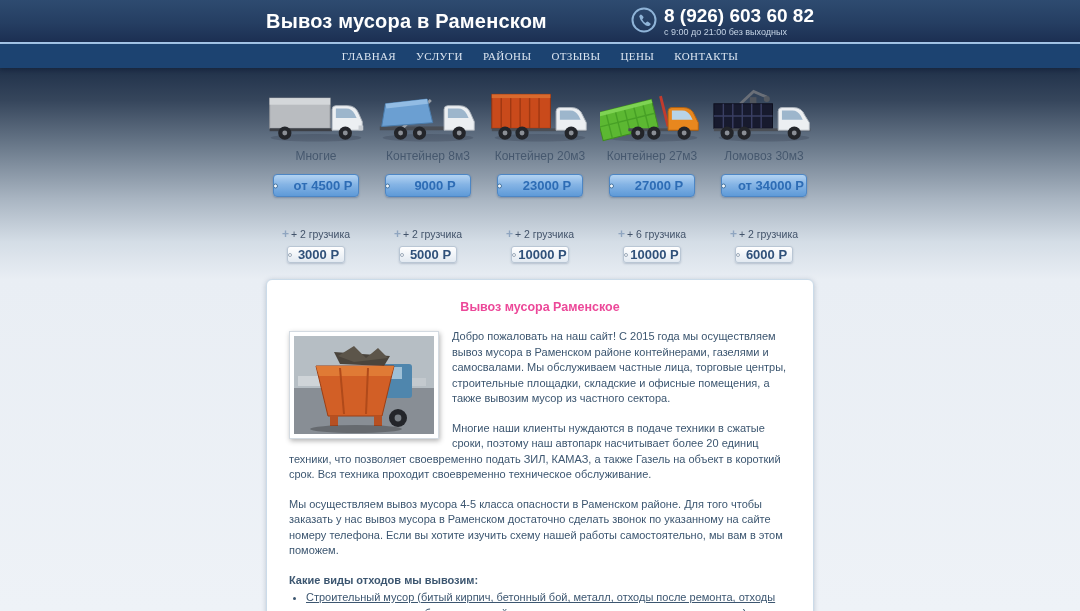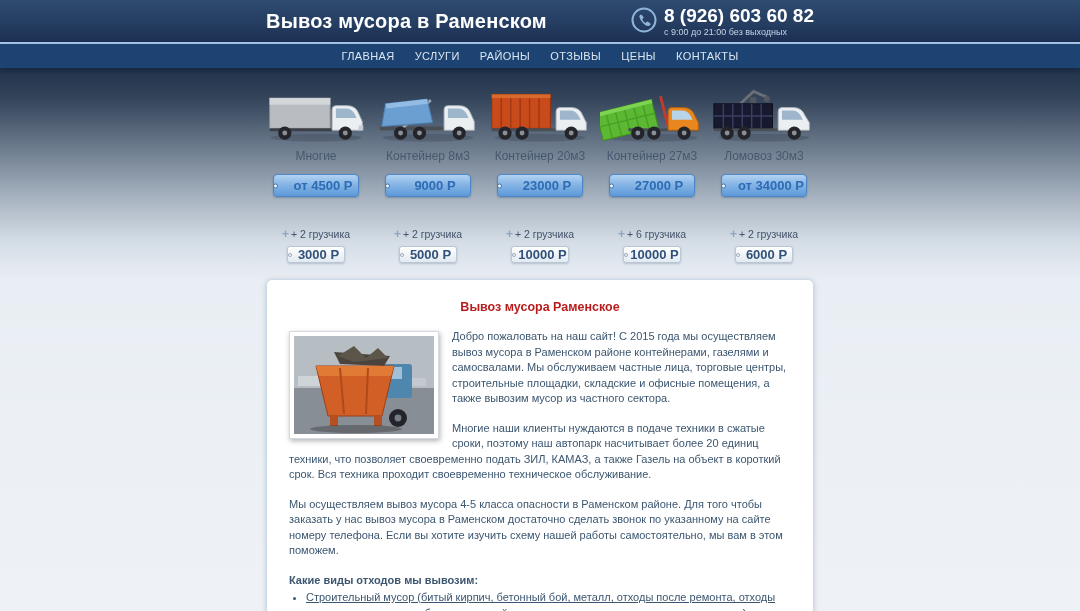--- a/index.html
+++ b/index.html
@@ -24,21 +24,21 @@
   .phone-icon svg { display:block; margin-top:2px; }
   .phone-texts { text-align:left; }
   .phone-number { font-size:19px; font-weight:bold; color:#ffffff; line-height:21px; white-space:nowrap; }
   .phone-hours { font-size:9px; color:#c4d3e5; margin-top:1px; }
 
   
   .navbar {
     height:24px; background:#1c4371;
     display:flex; justify-content:center; align-items:center; gap:20px;
     box-shadow:0 2px 4px rgba(10,20,40,.35);
-    position:relative; z-index:2;
+    position:relative; z-index:2;font-family:Liberation Serif, serif;
   }
   .nav-link { color:#dce6f1; font-size:11px; text-decoration:none; letter-spacing:.4px; }
 
   
   .hero {
     height:543px;
     background:linear-gradient(180deg,
       #20314a 0%, #36465c 6%, #6e7d8e 15%, #a8b4c1 24%,
       #d4dde6 32%, #e9eef4 39%, #eef2f7 100%);
   }
@@ -91,21 +91,21 @@
   }
 
   
   .card {
     width:548px; margin:16px auto 0;
     background:#ffffff; border:1px solid #cbdbe9; border-radius:6px;
     box-shadow:0 1px 5px rgba(60,80,110,.28);
     padding:18px 22px 30px;
   }
   .article-title, .scheme-title {
-    text-align:center; color:#b91c1c; font-size:12.5px; font-weight:bold;
+    text-align:center; color:#ec4899; font-size:12.5px; font-weight:bold;
     margin:2px 0 15px;
   }
   .card p, .card li { font-size:11px; line-height:15.5px; color:#3c5670; margin:0 0 14px; }
   .card ul { margin:0 0 6px; padding-left:17px; }
   .card li { margin:0 0 2px;text-decoration:underline; }
   .list-title { font-weight:bold; margin-bottom:2px !important; }
   .photo-frame {
     float:left; width:150px; height:108px;
     background:#ffffff; border:1px solid #d3dae1; padding:4px;
     box-shadow:1px 2px 5px rgba(0,0,0,.3);

